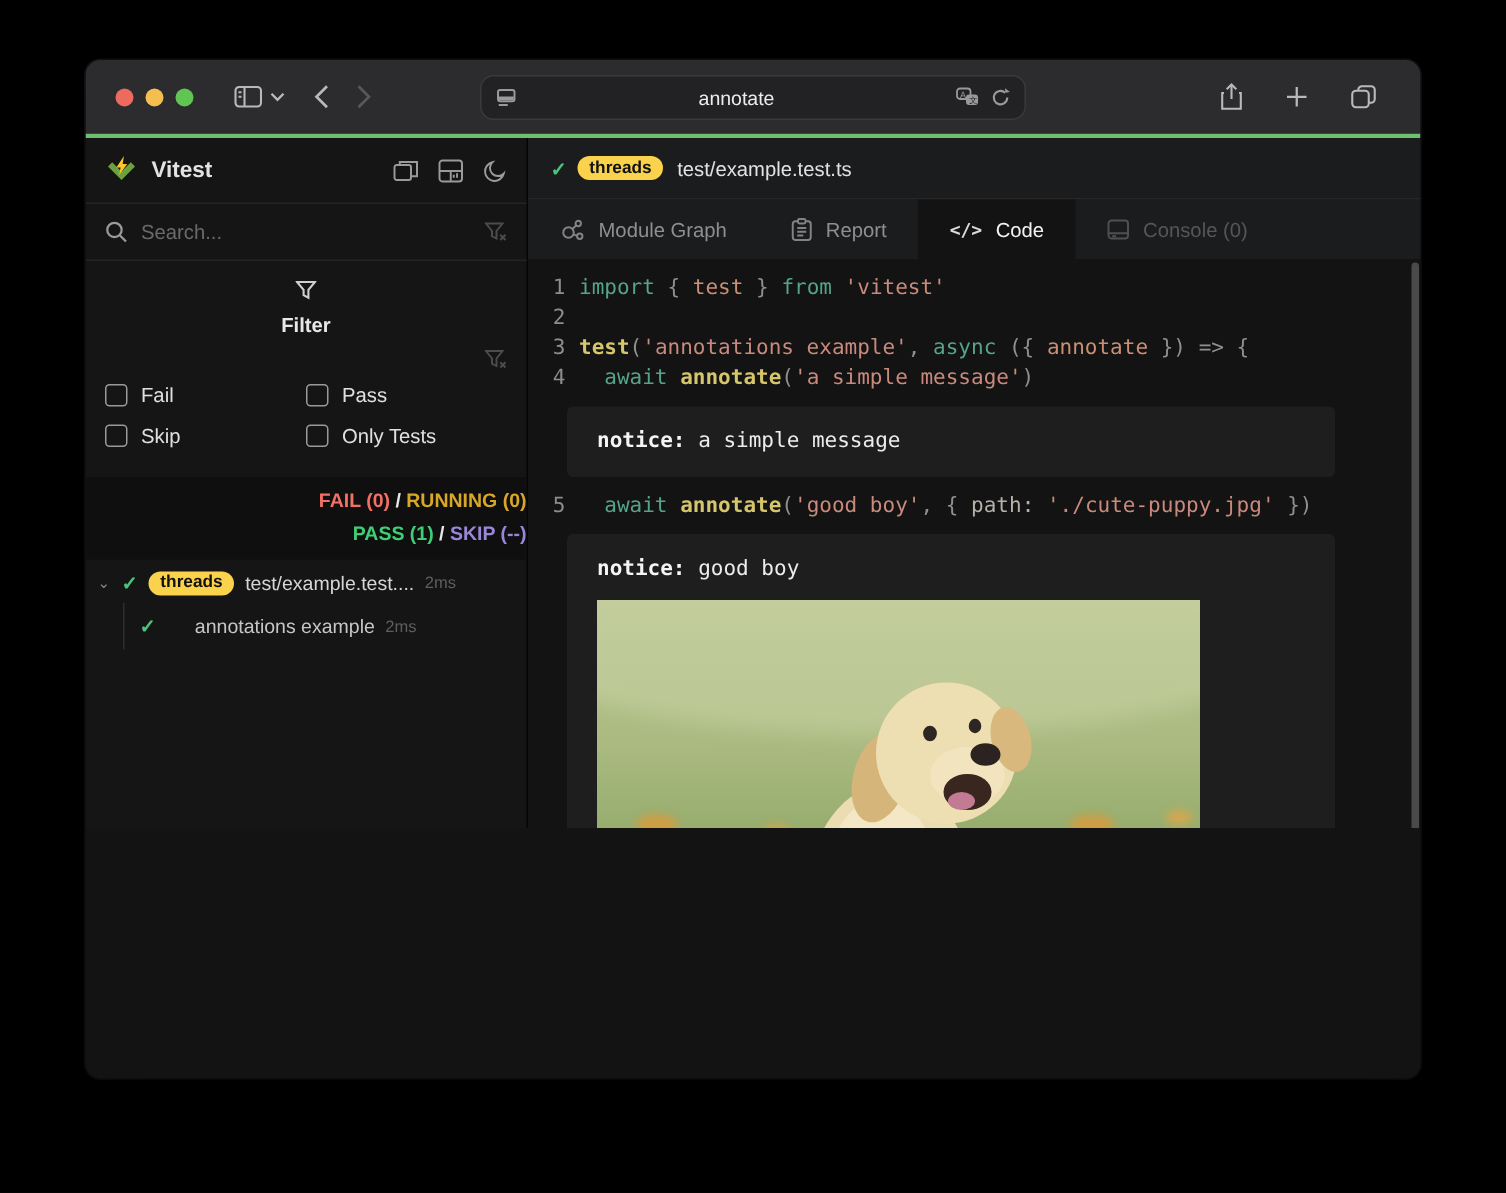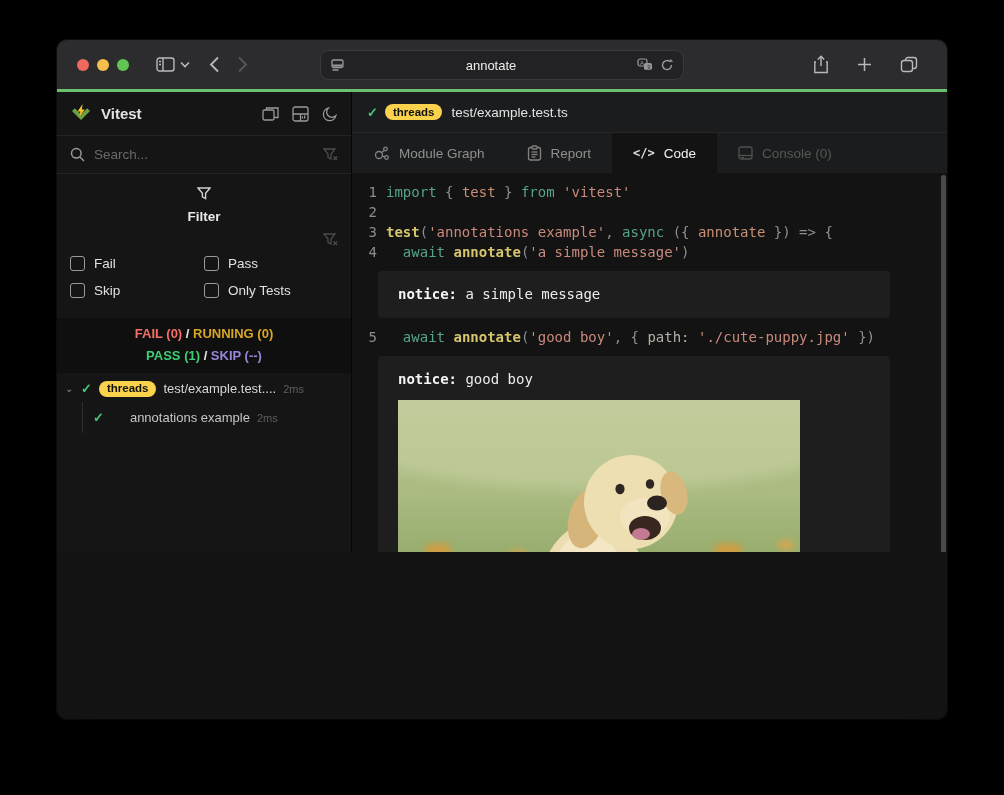--- a/index.html
+++ b/index.html
@@ -54,21 +54,21 @@
 
   .filter { padding:13px 13px 6px; }
   .filter-title-row { display:flex; align-items:center; gap:9px; margin-bottom:10px;flex-direction:column; }
   .filter-title { color:#e8e8e8; font-size:13.5px; font-weight:700; }
   .filter-title-row .icon-dim { margin-left:auto; }
   .filter-grid { display:grid; grid-template-columns:1fr 1fr; row-gap:12px; }
   .chk { display:flex; align-items:center; gap:9px; cursor:pointer; }
   .chk .box { width:15px; height:15px; border:1.6px solid #9a9a9a; border-radius:3px; }
   .chk .lbl { color:#e0e0e0; font-size:13.5px; }
 
-  .stats { margin-top:14px; background:#0f0f0f; padding:5px 0 6px; text-align:center;
+  .stats { margin-top:14px; background:#0f0f0f; padding:5px 0 6px; text-align:right;
     font-size:13px; font-weight:700; line-height:22px; }
   .stats .plain { color:#e8e8e8; }
 
   .tree { margin-top:2px; }
   .tree-row { height:27px; display:flex; align-items:center; padding:0 8px; }
   .tree-row .caret { color:#8a8a8a; font-size:10px; width:16px; }
   .check { font-size:13px; font-weight:700; margin-right:7px; }
   .badge { border-radius:9px; padding:1.5px 8px 2.5px; font-size:11.5px; font-weight:700;
     color:#111; margin-right:7px; white-space:nowrap; }
   .tree-file { color:#d6d6d6; font-size:13px; white-space:nowrap; overflow:hidden; }

